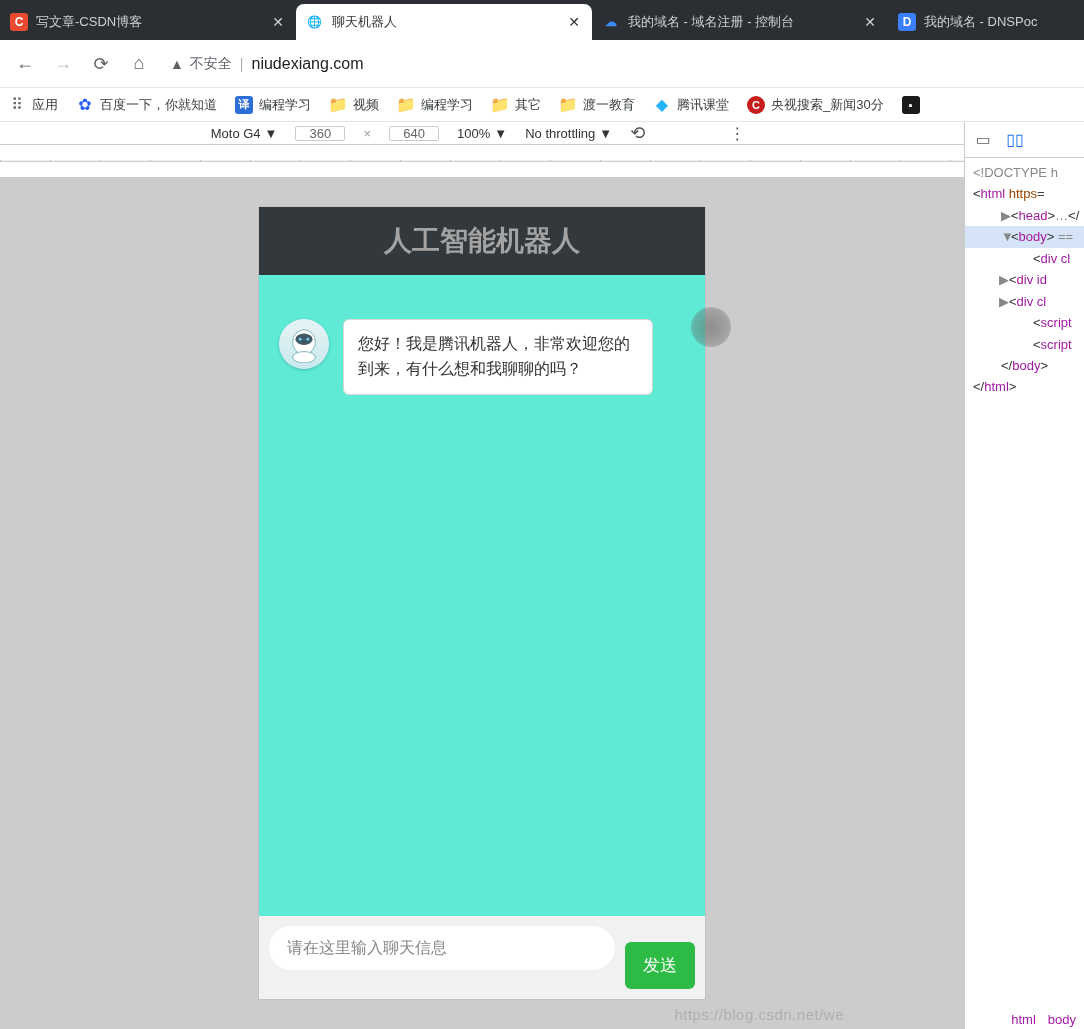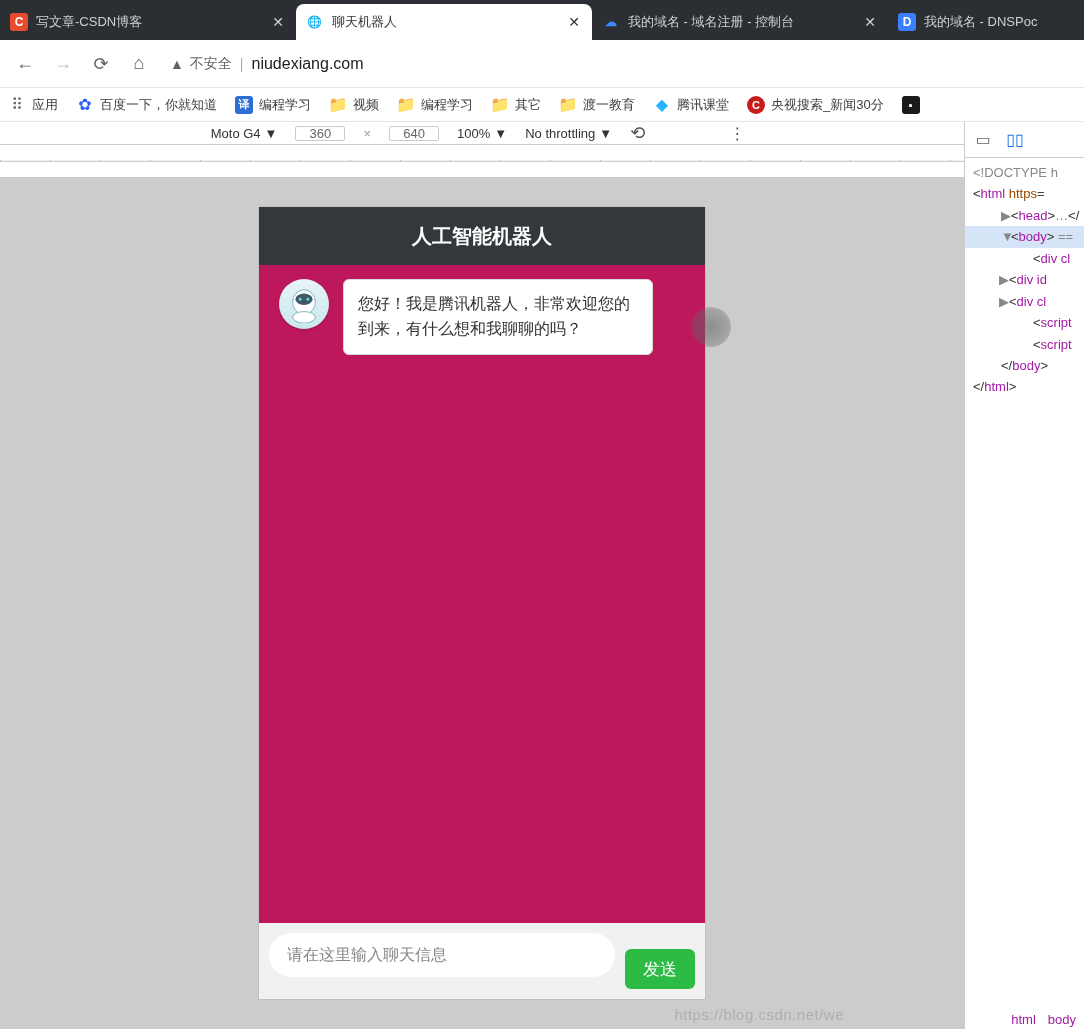--- a/index.html
+++ b/index.html
@@ -52,31 +52,31 @@
 .dev-menu { padding: 0 8px; font-size:16px; color:#555;}
 .dev-rotate{ font-size:18px; color:#555;}
 
 
 .ruler { height: 18px; background: #f1f1f1; border-bottom: 1px solid #ccc; position: relative; }
 .ruler::before { content: ""; position: absolute; top:0; bottom:0; left:0; right:0; background: repeating-linear-gradient(90deg, #bbb 0 1px, transparent 1px 50px); }
 
 
 .vp-area { flex: 1; background: #ccc; display: flex; justify-content: center; align-items: flex-start; padding: 30px 0; position: relative; }
 .device-frame { width: 446px; background: #fff; display: flex; flex-direction: column; height: 792px; position: relative; box-shadow: 0 0 1px rgba(0,0,0,0.3); }
-.chat-header { background: #33383c; color: #ffffff; height: 58px; display: flex; align-items: center; justify-content: center; font-size: 20px; font-weight: bold; }
-.chat-body { flex: 1; padding: 14px 20px; background: #be185d; overflow:hidden;}
+.chat-header { background: #33383c; color: #a3a3a3; height: 68px; display: flex; align-items: center; justify-content: center; font-size: 28px; font-weight: bold; }
+.chat-body { flex: 1; padding: 44px 20px; background: #5eead4; overflow:hidden;}
 .msg-row { display: flex; align-items: flex-start; gap: 14px; }
 .avatar { width: 50px; height: 50px; border-radius: 50%; background: linear-gradient(180deg, #e8f4f6 0%, #c8e8ec 100%); display: flex; align-items: center; justify-content: center; position: relative; flex-shrink:0; box-shadow:0 1px 3px rgba(0,0,0,0.2);}
 .avatar svg { width: 38px; height: 38px; }
 .bubble { border: 1px solid #d8d8d8; border-radius: 6px; padding: 12px 14px; font-size: 16px; line-height: 1.55; color: #333; max-width: 310px; background:#fff;}
 .touch-dot { position: absolute; width: 40px; height: 40px; background: radial-gradient(circle, rgba(100,100,100,0.6) 0%, rgba(100,100,100,0.4) 60%, rgba(100,100,100,0) 100%); border-radius: 50%; top: 100px; right: -26px; }
 .chat-input-bar { background: #f1f1f1; padding: 10px; display: flex; gap: 10px; }
 .chat-input { flex: 1; border: none; border-radius: 22px; padding: 0 18px; font-size: 16px; height: 44px; color: #333; background:#fff;}
 .chat-input::placeholder { color: #888; }
-.send-btn { background: #2dbb45; color: #fff; border: none; border-radius: 6px; padding: 0 18px; font-size: 17px; height: 40px; margin-top: 16px; }
+.send-btn { background: #2dbb45; color: #fff; border: none; border-radius: 6px; padding: 0 18px; font-size: 17px; height: 47px; margin-top: 16px; }
 
 
 .dt-top { display: flex; align-items: center; height: 36px; border-bottom: 1px solid #ccc; gap: 12px; padding: 0 8px; }
 .dt-ico { width: 20px; height: 20px; display:flex; align-items:center; justify-content:center; color:#5f6368; font-size:16px;}
 .dt-ico.active { color: #1a73e8; }
 .code-pane { font-family: Consolas, Menlo, monospace; font-size: 13px; padding: 4px 0; line-height: 1.65; white-space: nowrap; overflow: hidden; }
 .code-line { padding-left: 8px; }
 .c-gray { color: #888; }
 .c-tag { color: #a31aa3; }
 .c-attr { color: #994500; }

